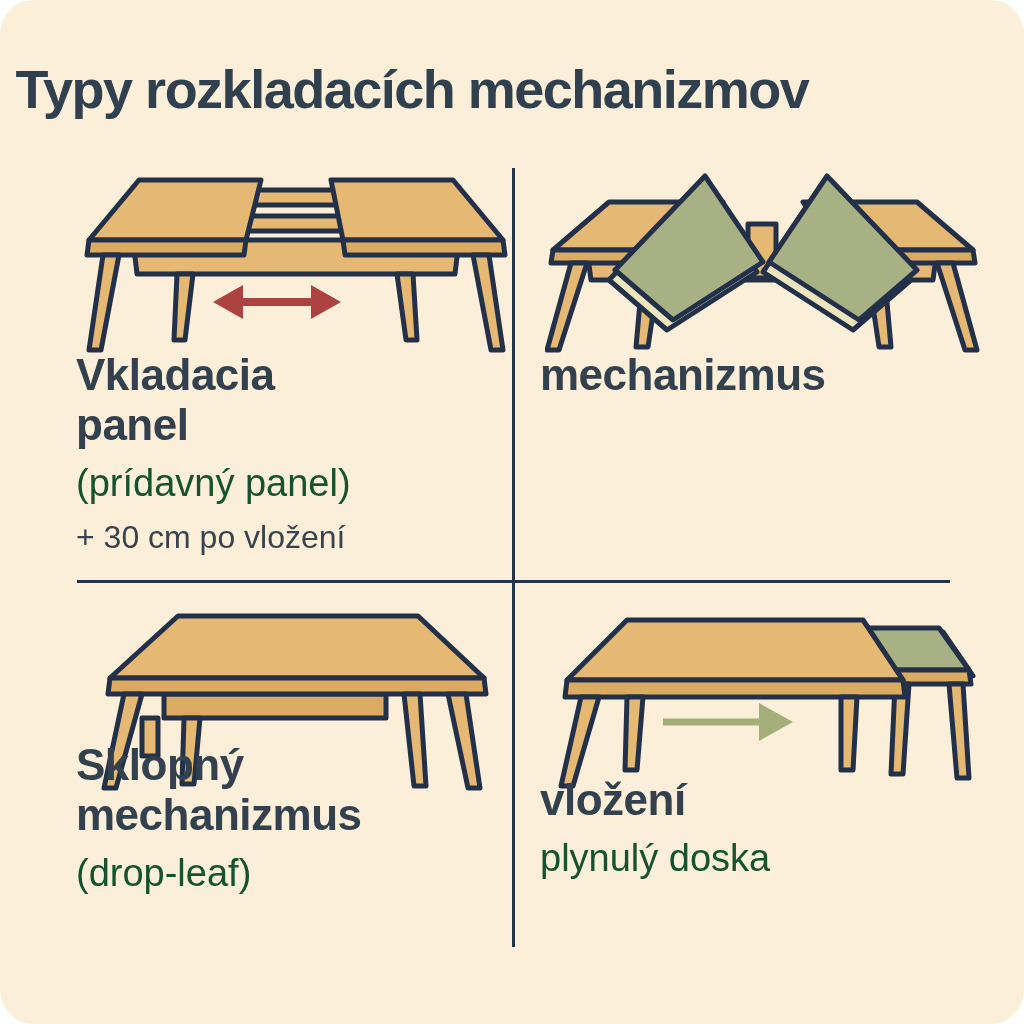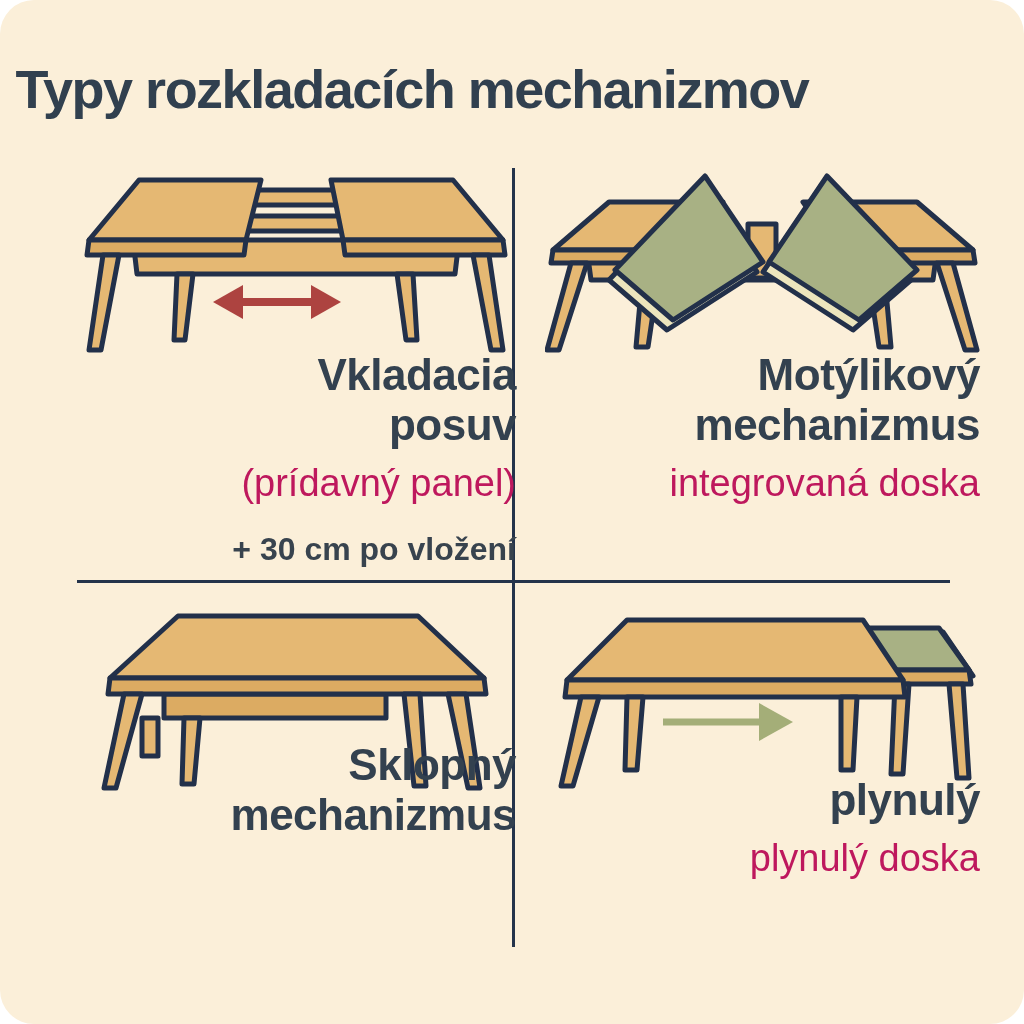--- a/index.html
+++ b/index.html
@@ -8,24 +8,24 @@
     background:#fbefd9;border-radius:34px;overflow:hidden;
     font-family:"Liberation Sans",sans-serif;color:#334150;
   }
   .title{
     position:absolute;left:0;top:58px;width:824px;text-align:center;
     font-size:54px;font-weight:bold;letter-spacing:-1.5px;color:#31404f;
   }
   .divider-v{position:absolute;left:512px;top:168px;width:2.5px;height:779px;background:#24334a;}
   .divider-h{position:absolute;left:77px;top:580px;width:873px;height:2.5px;background:#24334a;}
   .illus{position:absolute;}
-  .qtext{position:absolute;width:440px;text-align:right;}
+  .qtext{position:absolute;width:440px;text-align:left;}
   .q-heading{font-size:44px;font-weight:bold;line-height:50px;letter-spacing:-0.5px;color:#33414f;}
-  .q-sub{font-size:38px;font-weight:normal;line-height:46px;margin-top:10px;color:#be185d;}
-  .q-note{font-size:32px;font-weight:bold;line-height:38px;margin-top:24px;color:#38434e;}
+  .q-sub{font-size:38px;font-weight:normal;line-height:46px;margin-top:10px;color:#14532d;}
+  .q-note{font-size:32px;font-weight:normal;line-height:38px;margin-top:12px;color:#38434e;}
   svg{display:block;}
   .ink{stroke:#22304a;stroke-width:5;stroke-linejoin:round;stroke-linecap:round;}
   .wood{fill:#e5b873;}
   .woodd{fill:#dcab62;}
   .green{fill:#a8b184;}
   .cream{fill:#ece5bd;}
 </style>
 </head>
 <body>
 
@@ -58,21 +58,21 @@
       <g>
         <line x1="158" y1="140" x2="234" y2="140" stroke="#ad4340" stroke-width="8"></line>
         <polygon points="132,140 162,123 162,157" fill="#ad4340"></polygon>
         <polygon points="260,140 230,123 230,157" fill="#ad4340"></polygon>
       </g>
     </svg>
   </div>
   <div class="qtext" style="left:76px;top:350px;">
     <div class="q-heading">
       <div>Vkladacia</div>
-      <div>posuv</div>
+      <div>panel</div>
     </div>
     <div class="q-sub">(prídavný panel)</div>
     <div class="q-note">+ 30 cm po vložení</div>
   </div>
 
   <div class="illus" style="left:545px;top:162px;">
     <svg width="440" height="192" viewBox="0 0 440 192">
 
       <polygon class="wood ink" points="42,88 392,88 388,118 46,118"></polygon>
       <rect class="wood ink" x="203" y="62" width="28" height="54"></rect>
@@ -93,24 +93,22 @@
         <polygon class="green ink" points="70,108 160,14 218,100 128,158"></polygon>
       </g>
       <g>
         <polygon class="cream ink" points="218,110 276,24 366,118 308,168"></polygon>
         <polygon class="green ink" points="224,100 282,14 372,108 314,158"></polygon>
       </g>
     </svg>
   </div>
   <div class="qtext" style="left:540px;top:350px;">
     <div class="q-heading">
-      <div>Motýlikový</div>
       <div>mechanizmus</div>
     </div>
-    <div class="q-sub">integrovaná doska</div>
   </div>
 
   <div class="illus" style="left:76px;top:602px;">
     <svg width="430" height="190" viewBox="0 0 430 190">
 
       <rect class="woodd ink" x="88" y="92" width="222" height="24"></rect>
 
       <rect class="wood ink" x="66" y="116" width="16" height="38"></rect>
 
       <polygon class="wood ink" points="102,14 342,14 408,76 34,76"></polygon>
@@ -120,20 +118,21 @@
       <polygon class="wood ink" points="108,116 124,116 118,182 106,182"></polygon>
       <polygon class="wood ink" points="328,92 344,92 350,184 338,184"></polygon>
       <polygon class="wood ink" points="372,92 390,92 404,186 392,186"></polygon>
     </svg>
   </div>
   <div class="qtext" style="left:76px;top:740px;">
     <div class="q-heading">
       <div>Sklopný</div>
       <div>mechanizmus</div>
     </div>
+    <div class="q-sub">(drop-leaf)</div>
   </div>
 
   <div class="illus" style="left:545px;top:602px;">
     <svg width="445" height="190" viewBox="0 0 445 190">
 
       <g>
         <polygon class="cream ink" points="300,30 398,30 428,74 326,74"></polygon>
         <polygon class="green ink" points="304,26 394,26 424,68 330,68"></polygon>
         <polygon class="woodd ink" points="330,68 424,68 426,82 332,82"></polygon>
         <polygon class="wood ink" points="350,82 364,82 358,172 346,172"></polygon>
@@ -147,18 +146,18 @@
       <polygon class="wood ink" points="296,95 312,95 308,168 296,168"></polygon>
 
       <g>
         <line x1="118" y1="120" x2="218" y2="120" stroke="#a4ae78" stroke-width="7"></line>
         <polygon points="248,120 214,101 214,139" fill="#a4ae78"></polygon>
       </g>
     </svg>
   </div>
   <div class="qtext" style="left:540px;top:775px;">
     <div class="q-heading">
-      <div>plynulý</div>
+      <div>vložení</div>
     </div>
     <div class="q-sub">plynulý doska</div>
   </div>
 
 </div>
 
 </body></html>

